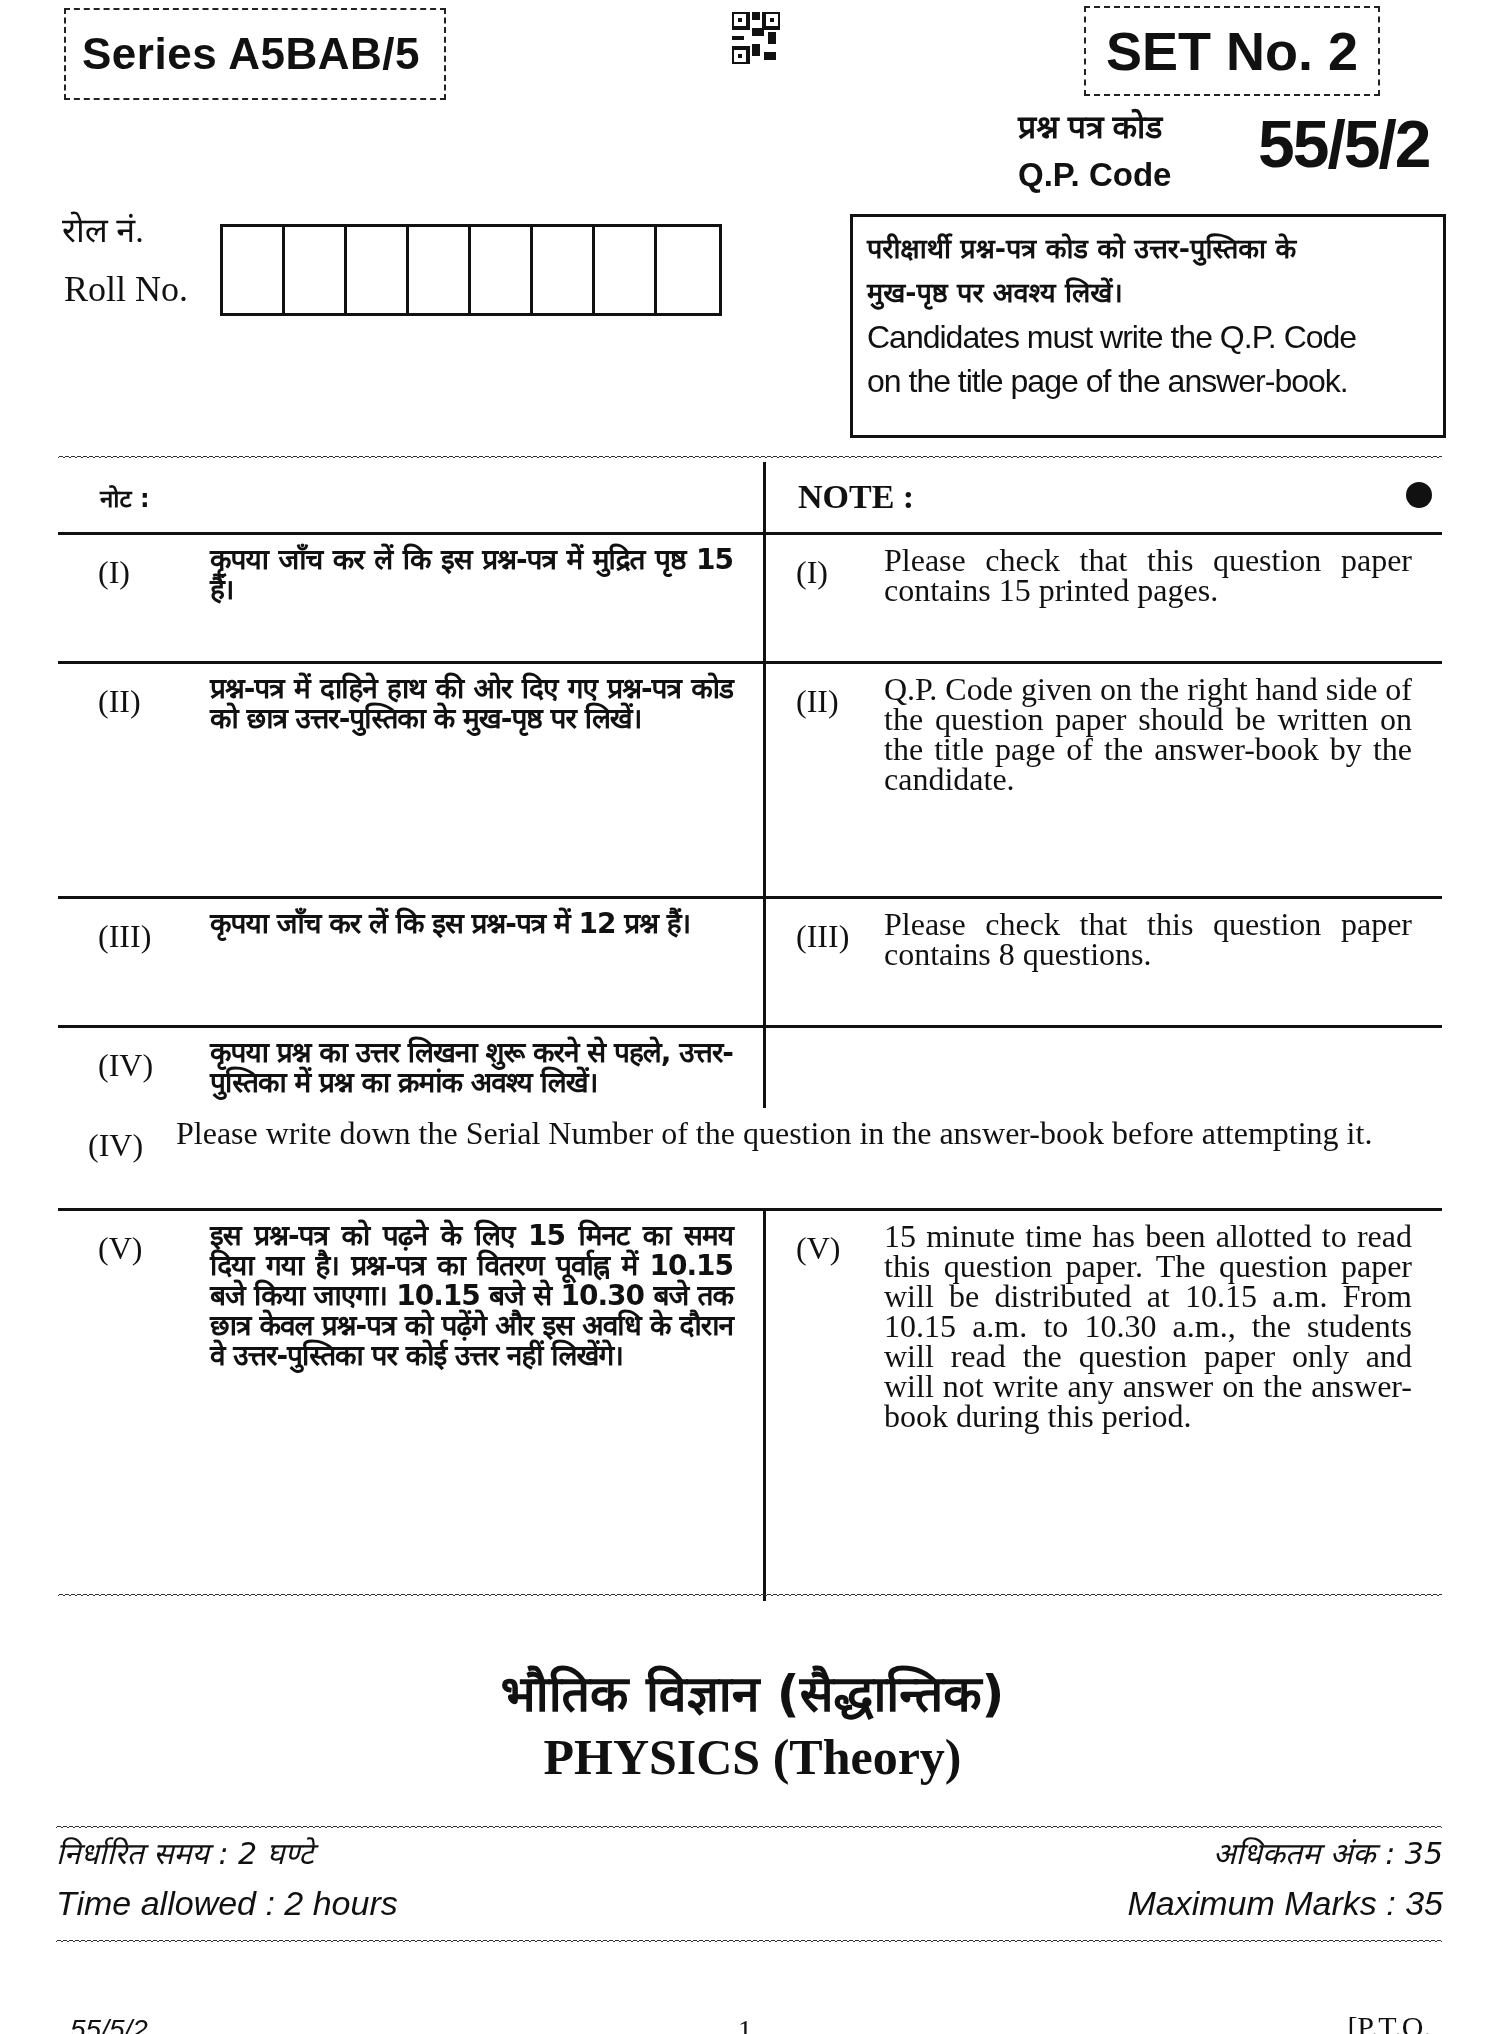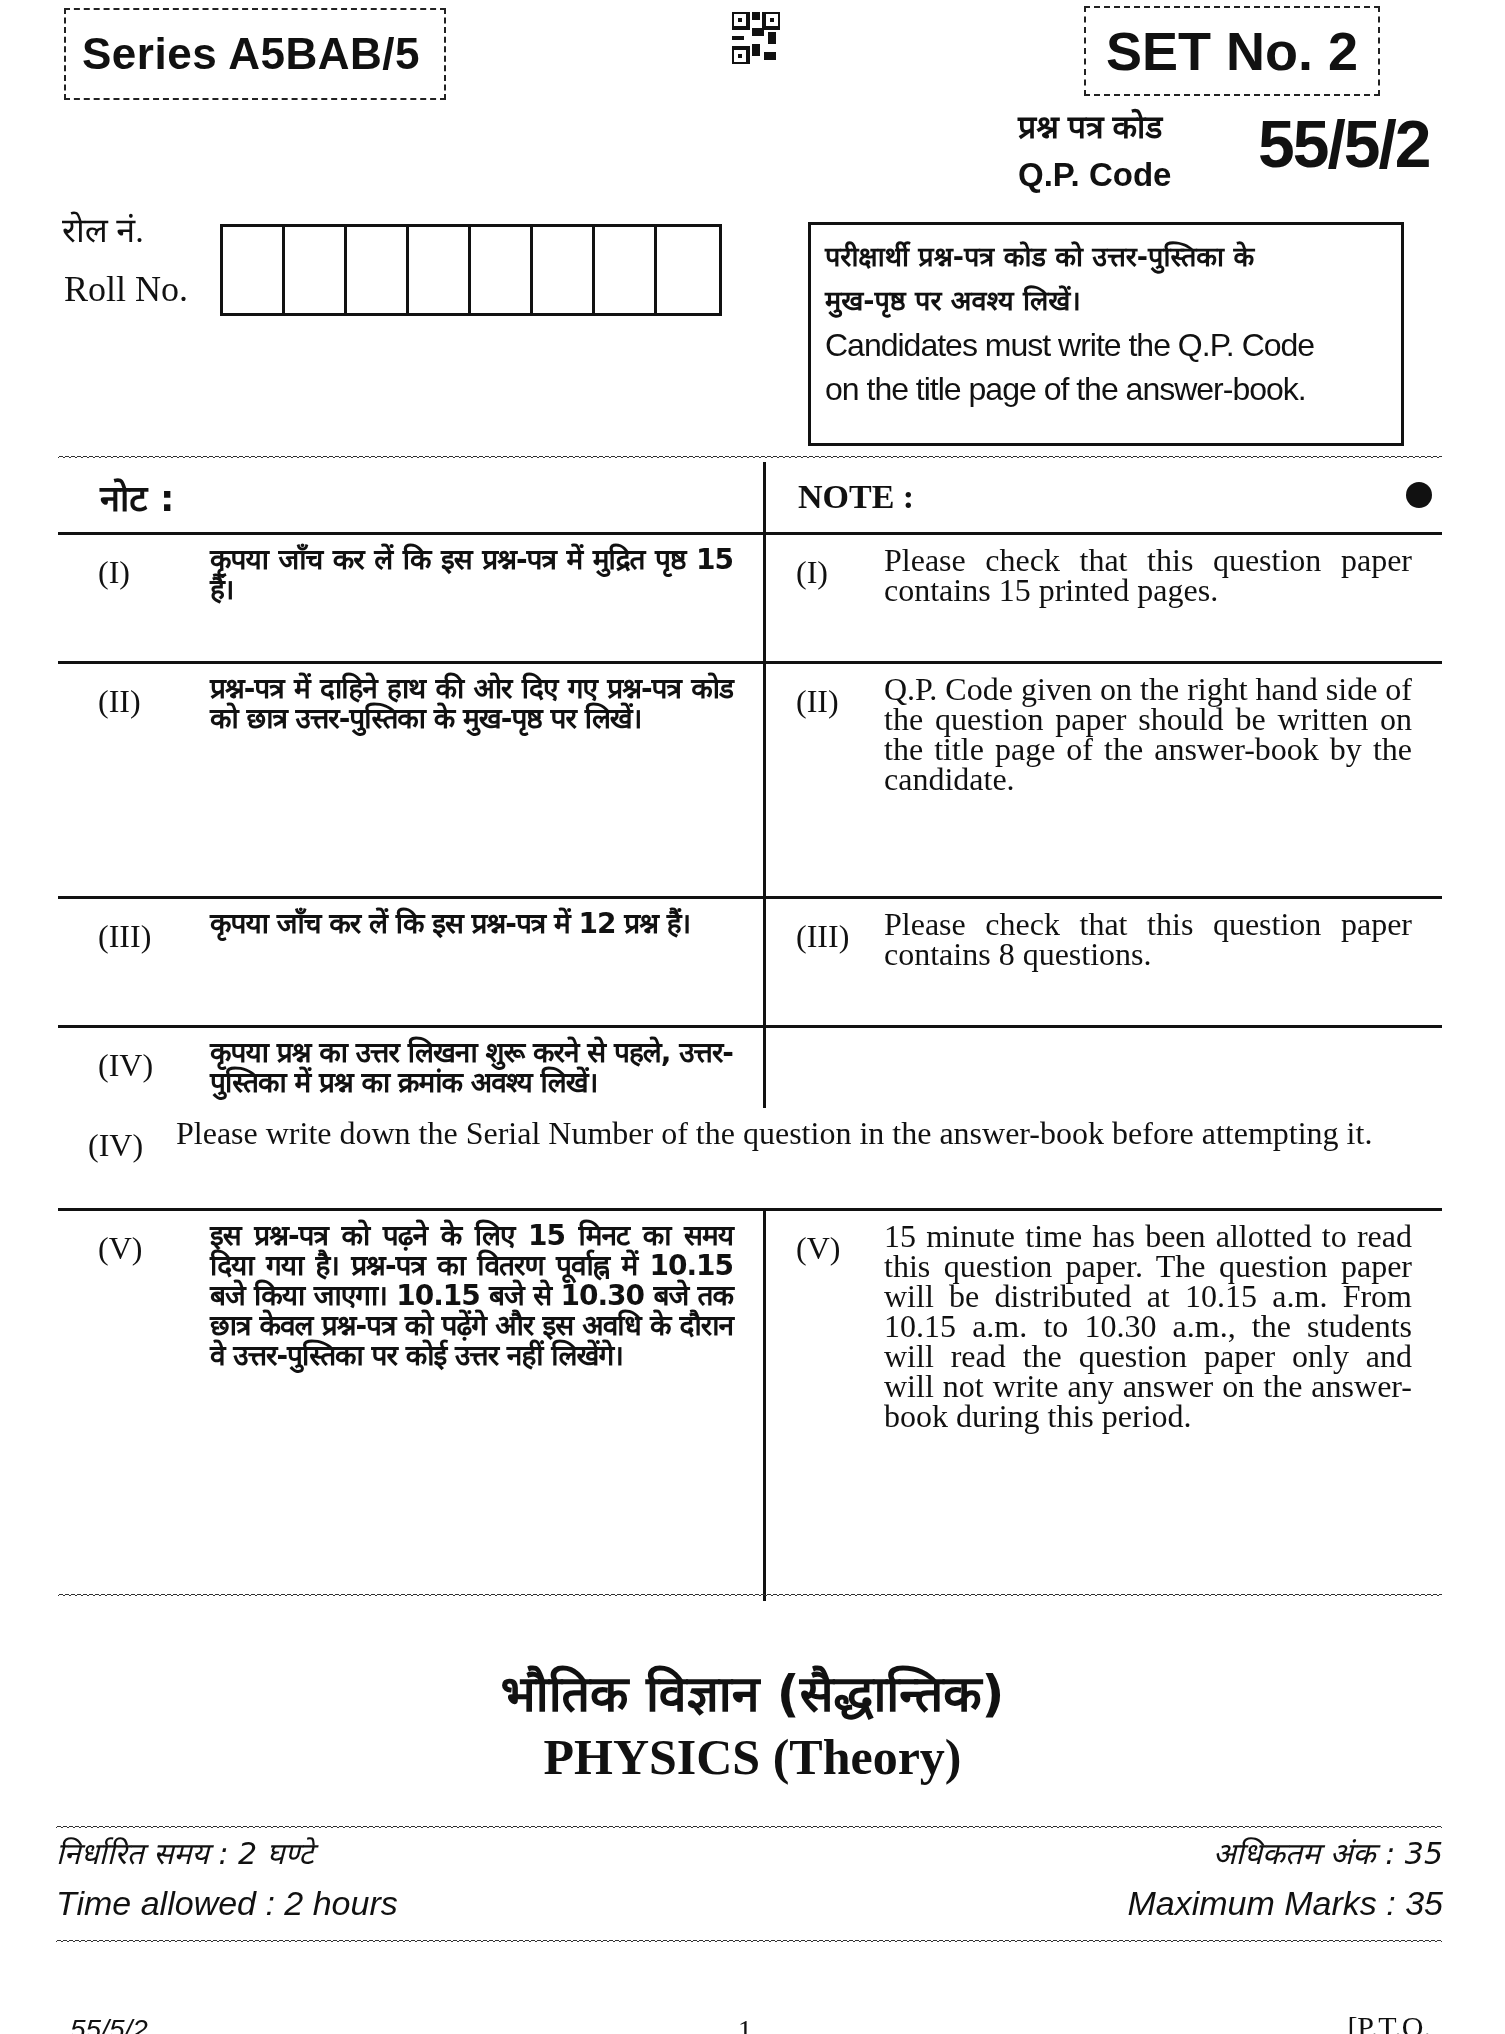--- a/index.html
+++ b/index.html
@@ -23,21 +23,21 @@
   .qp-code { left:1258px; top:106px; font-family:"Liberation Sans", sans-serif; font-weight:bold; font-size:66px; letter-spacing:-2px; }
 
   
   .roll-hi { left:62px; top:206px; font-size:34px; }
   .roll-en { left:64px; top:268px; font-size:36px; }
   .roll-grid { left:220px; top:224px; height:86px; display:flex; border:3px solid #111; }
   .roll-grid .cell { width:62px; height:86px; border-right:3px solid #111; box-sizing:border-box; }
   .roll-grid .cell:last-child { border-right:none; }
 
   
-  .notice { left:808px; top:214px; width:596px; height:224px; border:3px solid #111; box-sizing:border-box; padding:10px 14px; font-family:"Liberation Sans", sans-serif; font-size:32px; line-height:44px;margin-top:8px; }
+  .notice { left:850px; top:214px; width:596px; height:224px; border:3px solid #111; box-sizing:border-box; padding:10px 14px; font-family:"Liberation Sans", sans-serif; font-size:32px; line-height:44px; }
   .notice div { white-space:nowrap; }
 
   
   .wavy { height:8px; background-image:
       radial-gradient(circle at 3px 8px, transparent 3px, #333 3px, #333 4px, transparent 4px);
       background-size:6px 8px; background-repeat:repeat-x; }
 
   
   .note-table { left:58px; top:462px; width:1384px; }
   .note-table .hdr { display:flex; height:70px; border-bottom:3px solid #111; }
@@ -117,21 +117,21 @@
 <div class="abs notice">
   <div style="font-family:'DejaVu Sans',sans-serif;font-size:27px;font-weight:bold;">परीक्षार्थी प्रश्न-पत्र कोड को उत्तर-पुस्तिका के</div>
   <div style="font-family:'DejaVu Sans',sans-serif;font-size:27px;font-weight:bold;">मुख-पृष्ठ पर अवश्य लिखें।</div>
   <div style="letter-spacing:-1px;">Candidates must write the Q.P. Code</div>
   <div style="letter-spacing:-1px;">on the title page of the answer-book.</div>
 </div>
 
 <div class="abs wavy" style="left:58px; top:452px; width:1384px;"></div>
 <div class="abs note-table">
   <div class="hdr">
-    <div class="col-l" style="font-family:'DejaVu Sans',sans-serif;font-size:36px;">
+    <div class="col-l" style="font-family:'DejaVu Sans',sans-serif;font-size:24px;">
       <span>नोट :</span>
     </div>
     <div class="col-r">
       <span>NOTE :</span>
       <span class="bullet"></span>
     </div>
   </div>
 
   <div class="row" style="height:126px;">
     <div class="col-l">

